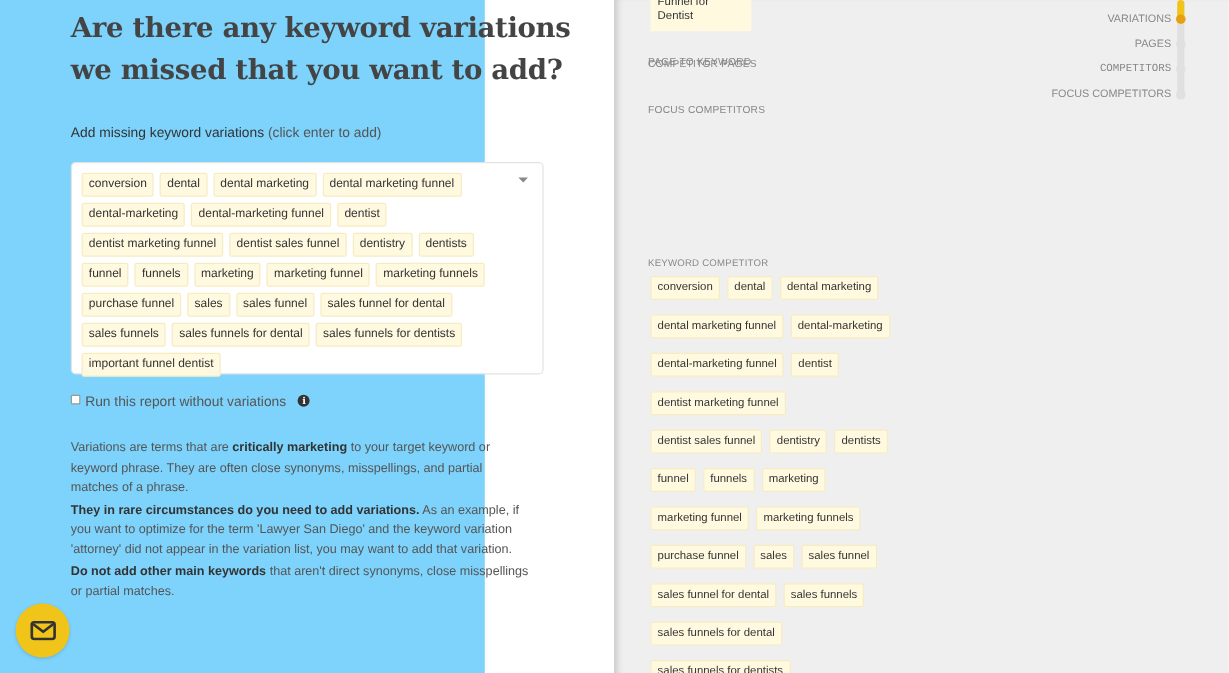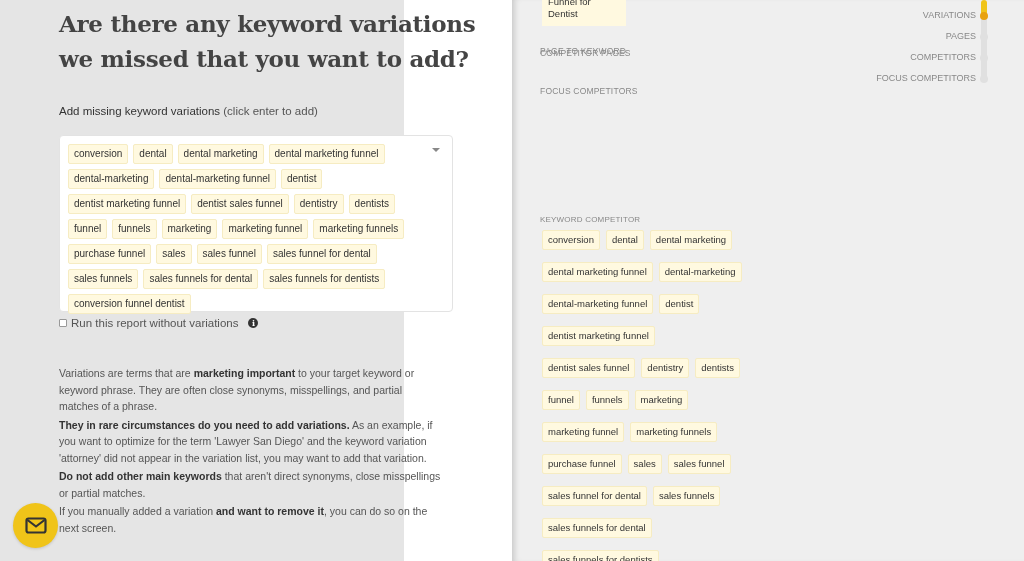--- a/index.html
+++ b/index.html
@@ -1,38 +1,38 @@
 <!DOCTYPE html>
 <html><head>
 <meta charset="utf-8">
 <style>
   * { box-sizing: border-box; margin: 0; padding: 0; }
   html, body { width: 1024px; height: 561px; overflow: hidden; }
   body { font-family: "Liberation Sans", sans-serif; background: #fff; position: relative; }
 
-  .left { position: absolute; left: 0; top: 0; width: 404px; height: 561px; background: #e5e5e5; padding-left: 24px; }
+  .left { position: absolute; left: 0; top: 0; width: 404px; height: 561px; background: #7dd3fc; padding-left: 24px; }
   .right { position: absolute; left: 512px; top: 0; width: 512px; height: 561px; background: #efefef;
            box-shadow: inset 6px 0 6px -4px rgba(0,0,0,0.18); }
 
   .title { position: absolute; left: 59px; top: 6px; width: 420px; font-family: "DejaVu Serif", serif;
            font-size: 23px; line-height: 35px; color: #444; font-weight: bold; letter-spacing: -0.3px; }
 
   .add-label { position: absolute; left: 59px; top: 105px; font-size: 11.5px; color: #333; }
   .add-label .hint { color: #555; font-weight: normal; }
   .add-label .strong { color: #333; text-align: center; }
 
   .tagbox { position: absolute; left: 59px; top: 135px; width: 394px; height: 177px; border: 1px solid #e3e3e3;
             border-radius: 4px; padding: 8px 30px 6px 8px; background: #fff; }
   .tagbox .caret { position: absolute; right: 12px; top: 12px; width: 0; height: 0;
                    border-left: 4px solid transparent; border-right: 4px solid transparent; border-top: 4px solid #888; }
   .tags { display: flex; flex-wrap: wrap; gap: 5px 5px; }
   .tag { background: #fff9e0; border: 1px solid #f6ecc2; border-radius: 2px; font-size: 10px; color: #333;
          padding: 3px 5px; line-height: 12px; white-space: nowrap; }
 
-  .chk-row { position: absolute; left: 59px; top: 317px; display: flex; align-items: center; font-size: 11.5px; color: #555; }
+  .chk-row { position: absolute; left: 59px; top: 329px; display: flex; align-items: flex-start; font-size: 11.5px; color: #555; }
   .chk { width: 8px; height: 8px; border: 1px solid #999; border-radius: 1px; margin-right: 4px; background: #fff; }
   .info-icon { margin-left: 10px; width: 10px; height: 10px; border-radius: 50%; background: #333; color: #fff;
                font-size: 8px; line-height: 10px; text-align: center; font-weight: bold; font-family: "DejaVu Serif", serif; }
 
   .desc { position: absolute; left: 59px; top: 365px; width: 385px; font-size: 10.5px; line-height: 16.5px; color: #555; }
   .desc p { margin-bottom: 2px; }
   .desc b { color: #333; }
 
   .fab { position: absolute; left: 13px; top: 503px; width: 45px; height: 45px; border-radius: 50%; background: #f0c419;
          display: flex; align-items: center; justify-content: center; box-shadow: 0 1px 3px rgba(0,0,0,0.15); }
@@ -78,36 +78,35 @@
         <span class="tag">marketing</span>
         <span class="tag">marketing funnel</span>
         <span class="tag">marketing funnels</span>
         <span class="tag">purchase funnel</span>
         <span class="tag">sales</span>
         <span class="tag">sales funnel</span>
         <span class="tag">sales funnel for dental</span>
         <span class="tag">sales funnels</span>
         <span class="tag">sales funnels for dental</span>
         <span class="tag">sales funnels for dentists</span>
-        <span class="tag">conversion funnel dentist</span>
+        <span class="tag">important funnel dentist</span>
       </div>
     <span class="caret"></span>
   </div>
 
   <div class="chk-row">
     <span class="chk"></span>
     <span>Run this report without variations</span>
     <span class="info-icon">i</span>
   </div>
 
   <div class="desc">
-    <p><span>Variations are terms that are </span><b>marketing important</b><span> to your target keyword or keyword phrase. They are often close synonyms, misspellings, and partial matches of a phrase.</span></p>
+    <p><span>Variations are terms that are </span><b>critically marketing</b><span> to your target keyword or keyword phrase. They are often close synonyms, misspellings, and partial matches of a phrase.</span></p>
     <p><b>They in rare circumstances do you need to add variations.</b><span> As an example, if you want to optimize for the term 'Lawyer San Diego' and the keyword variation 'attorney' did not appear in the variation list, you may want to add that variation.</span></p>
     <p><b>Do not add other main keywords</b><span> that aren't direct synonyms, close misspellings or partial matches.</span></p>
-    <p><span>If you manually added a variation </span><b>and want to remove it</b><span>, you can do so on the next screen.</span></p>
   </div>
 
   <div class="fab">
     <svg width="22" height="17" viewBox="0 0 22 17">
       <rect x="1.5" y="1.5" width="19" height="14" rx="2" fill="none" stroke="#333" stroke-width="2.2"></rect>
       <path d="M2.5 3 L11 9.5 L19.5 3" fill="none" stroke="#333" stroke-width="2.2" stroke-linejoin="round"></path>
     </svg>
   </div>
 </div>
 
@@ -159,17 +158,17 @@
     <div style="flex-basis: 100%; height: 0px;"></div>
   </div>
 
 <div class="rail" style="top:0;height:16px;background:#f0c419"></div>
 <div class="rail" style="top:16px;height:64px;background:#e0e0e0"></div>
 <div id="steps">
     <div class="step-label" style="top: 10px; right: 48px;">VARIATIONS</div>
     <div class="dot" style="top: 12px; background: rgb(232, 161, 14);"></div>
     <div class="step-label" style="top: 31px; right: 48px;">PAGES</div>
     <div class="dot" style="top: 33px; background: rgb(224, 224, 224);"></div>
-    <div class="step-label" style="top: 52px; right: 48px;">COMPETITORS</div>
+    <div class="step-label" style="top: 52px; right: 48px; font-family: Liberation Mono, monospace;">COMPETITORS</div>
     <div class="dot" style="top: 54px; background: rgb(224, 224, 224);"></div>
     <div class="step-label" style="top: 73px; right: 48px;">FOCUS COMPETITORS</div>
     <div class="dot" style="top: 75px; background: rgb(224, 224, 224);"></div>
   </div>
 
 </body></html>

